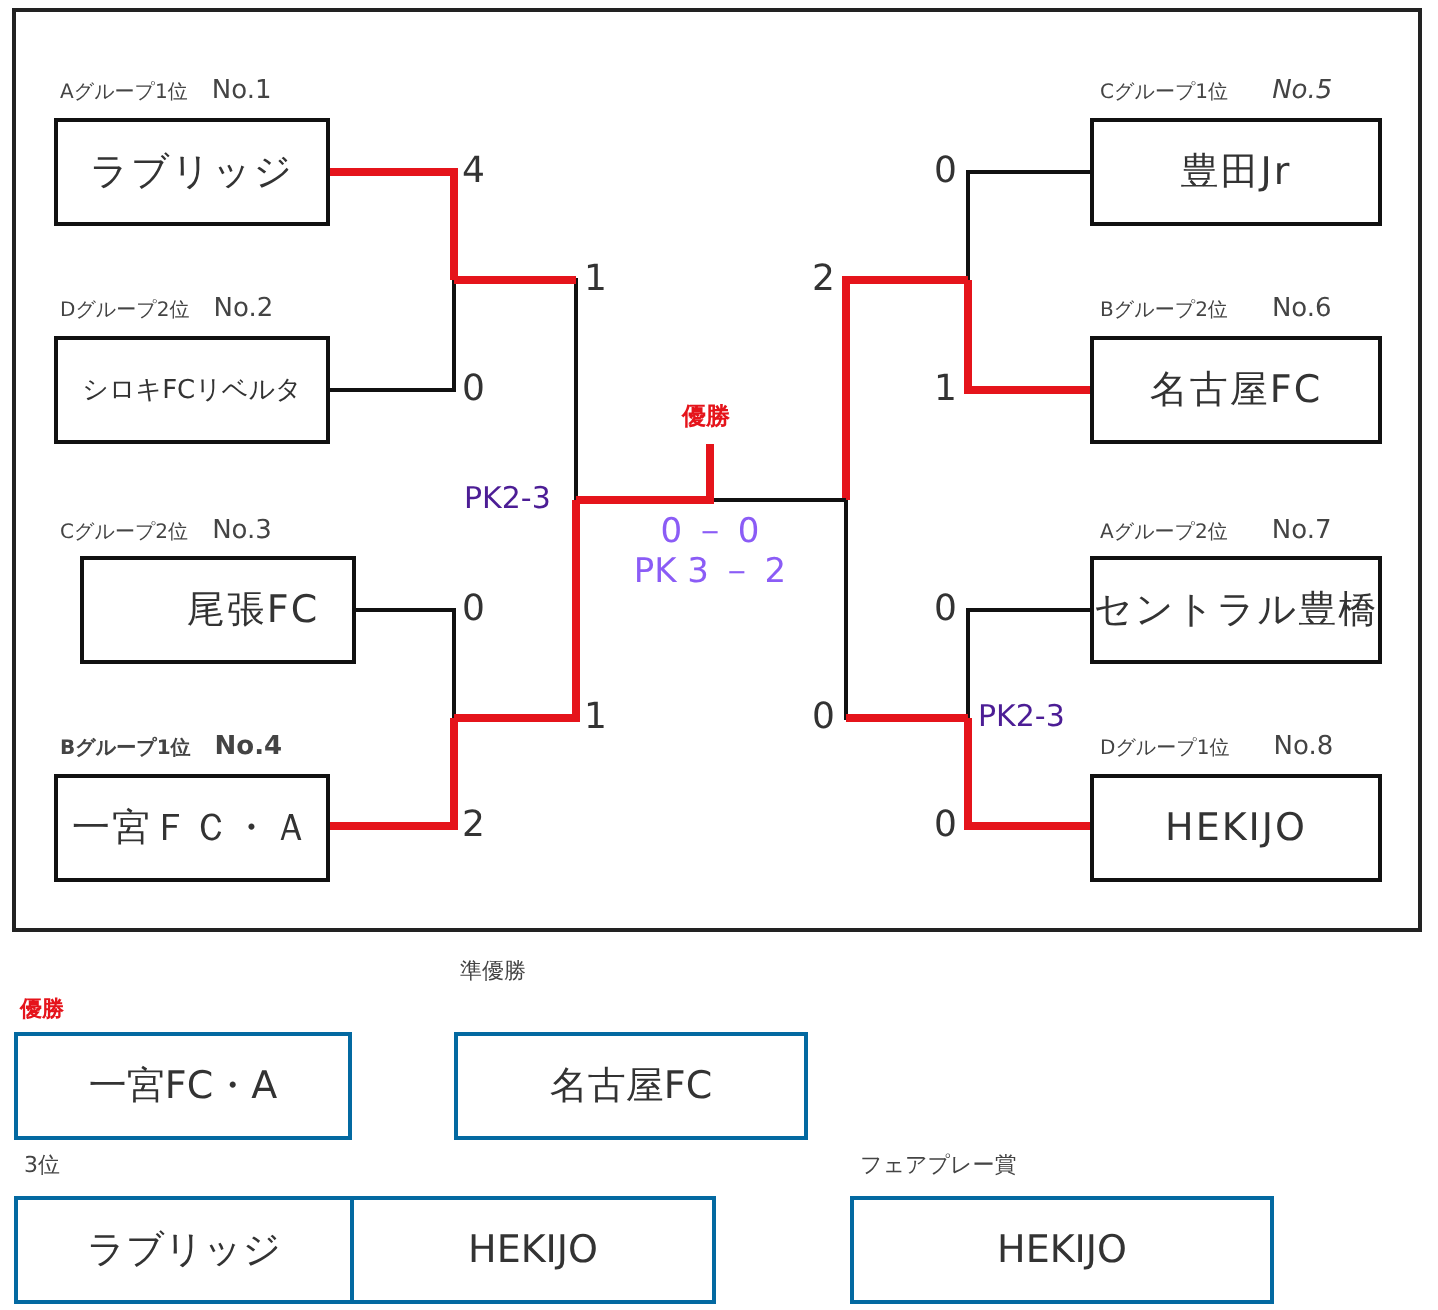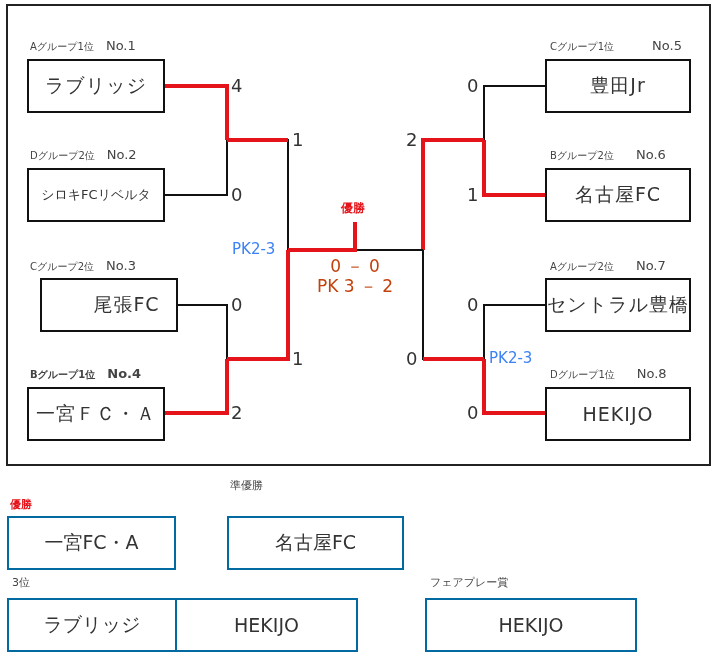--- a/index.html
+++ b/index.html
@@ -7,22 +7,22 @@
          font-family:"DejaVu Sans", "Liberation Sans", sans-serif; color:#333; }
   .frame { position:absolute; left:6px; top:4px; width:705px; height:462px;
            border:2px solid #222; box-sizing:border-box; }
   .team-box { position:absolute; width:138px; height:54px; border:2px solid #111;
               box-sizing:border-box; background:#fff; display:flex; align-items:center;
               justify-content:center; font-size:19px; color:#333; letter-spacing:1px; white-space:nowrap; }
   .team-box.small { font-size:13px; letter-spacing:0; }
   .seed { position:absolute; font-size:10px; color:#444; white-space:nowrap; }
   .seed .no { font-size:13px; margin-left:12px; }
   .score { position:absolute; font-size:18px; color:#333; line-height:18px; }
-  .pk { position:absolute; font-size:15px; color:#3b82f6; line-height:16px; }
-  .center-score { position:absolute; font-size:17px; color:#c2410c; text-align:center; width:120px; line-height:20px; }
+  .pk { position:absolute; font-size:15px; color:#4c1d95; line-height:16px; }
+  .center-score { position:absolute; font-size:17px; color:#8b5cf6; text-align:center; width:120px; line-height:20px; }
   .win-label { position:absolute; font-size:12px; font-weight:bold; color:#e5141b; }
   svg.lines { position:absolute; left:0; top:0; }
   .res-label { position:absolute; font-size:11px; color:#444; }
   .res-label.red { color:#e5141b; font-weight:bold; }
   .res-box { position:absolute; height:38px; border:2px solid #0369a1; box-sizing:border-box;
              display:flex; align-items:center; justify-content:center; font-size:19px; color:#333; background:#fff; }
 </style>
 </head>
 <body>
 
@@ -63,21 +63,21 @@
 <div class="score" style="left:231px;top:186px;">0</div>
 
 <div class="seed" style="left:30px;top:258px;"><span>Cグループ2位</span><span class="no">No.3</span></div>
 <div class="team-box" style="left:40px;top:278px;padding-left:35px;">尾張FC</div>
 <div class="score" style="left:231px;top:296px;">0</div>
 
 <div class="seed" style="left:30px;top:366px;font-weight:bold;"><span>Bグループ1位</span><span class="no">No.4</span></div>
 <div class="team-box" style="left:27px;top:387px;">一宮ＦＣ・Ａ</div>
 <div class="score" style="left:231px;top:404px;">2</div>
 
-<div class="seed" style="left:550px;top:38px;"><span>Cグループ1位</span><span class="no" style="margin-left:38px;">No.5</span></div>
+<div class="seed" style="left:550px;top:38px;"><span>Cグループ1位</span><span class="no" style="margin-left:22px;font-style:italic;">No.5</span></div>
 <div class="team-box" style="left:545px;top:59px;width:146px;">豊田Jr</div>
 <div class="score" style="left:467px;top:77px;">0</div>
 
 <div class="seed" style="left:550px;top:147px;"><span>Bグループ2位</span><span class="no" style="margin-left:22px;">No.6</span></div>
 <div class="team-box" style="left:545px;top:168px;width:146px;">名古屋FC</div>
 <div class="score" style="left:467px;top:186px;">1</div>
 
 <div class="seed" style="left:550px;top:258px;"><span>Aグループ2位</span><span class="no" style="margin-left:22px;">No.7</span></div>
 <div class="team-box" style="left:545px;top:278px;width:146px;">セントラル豊橋</div>
 <div class="score" style="left:467px;top:296px;">0</div>

